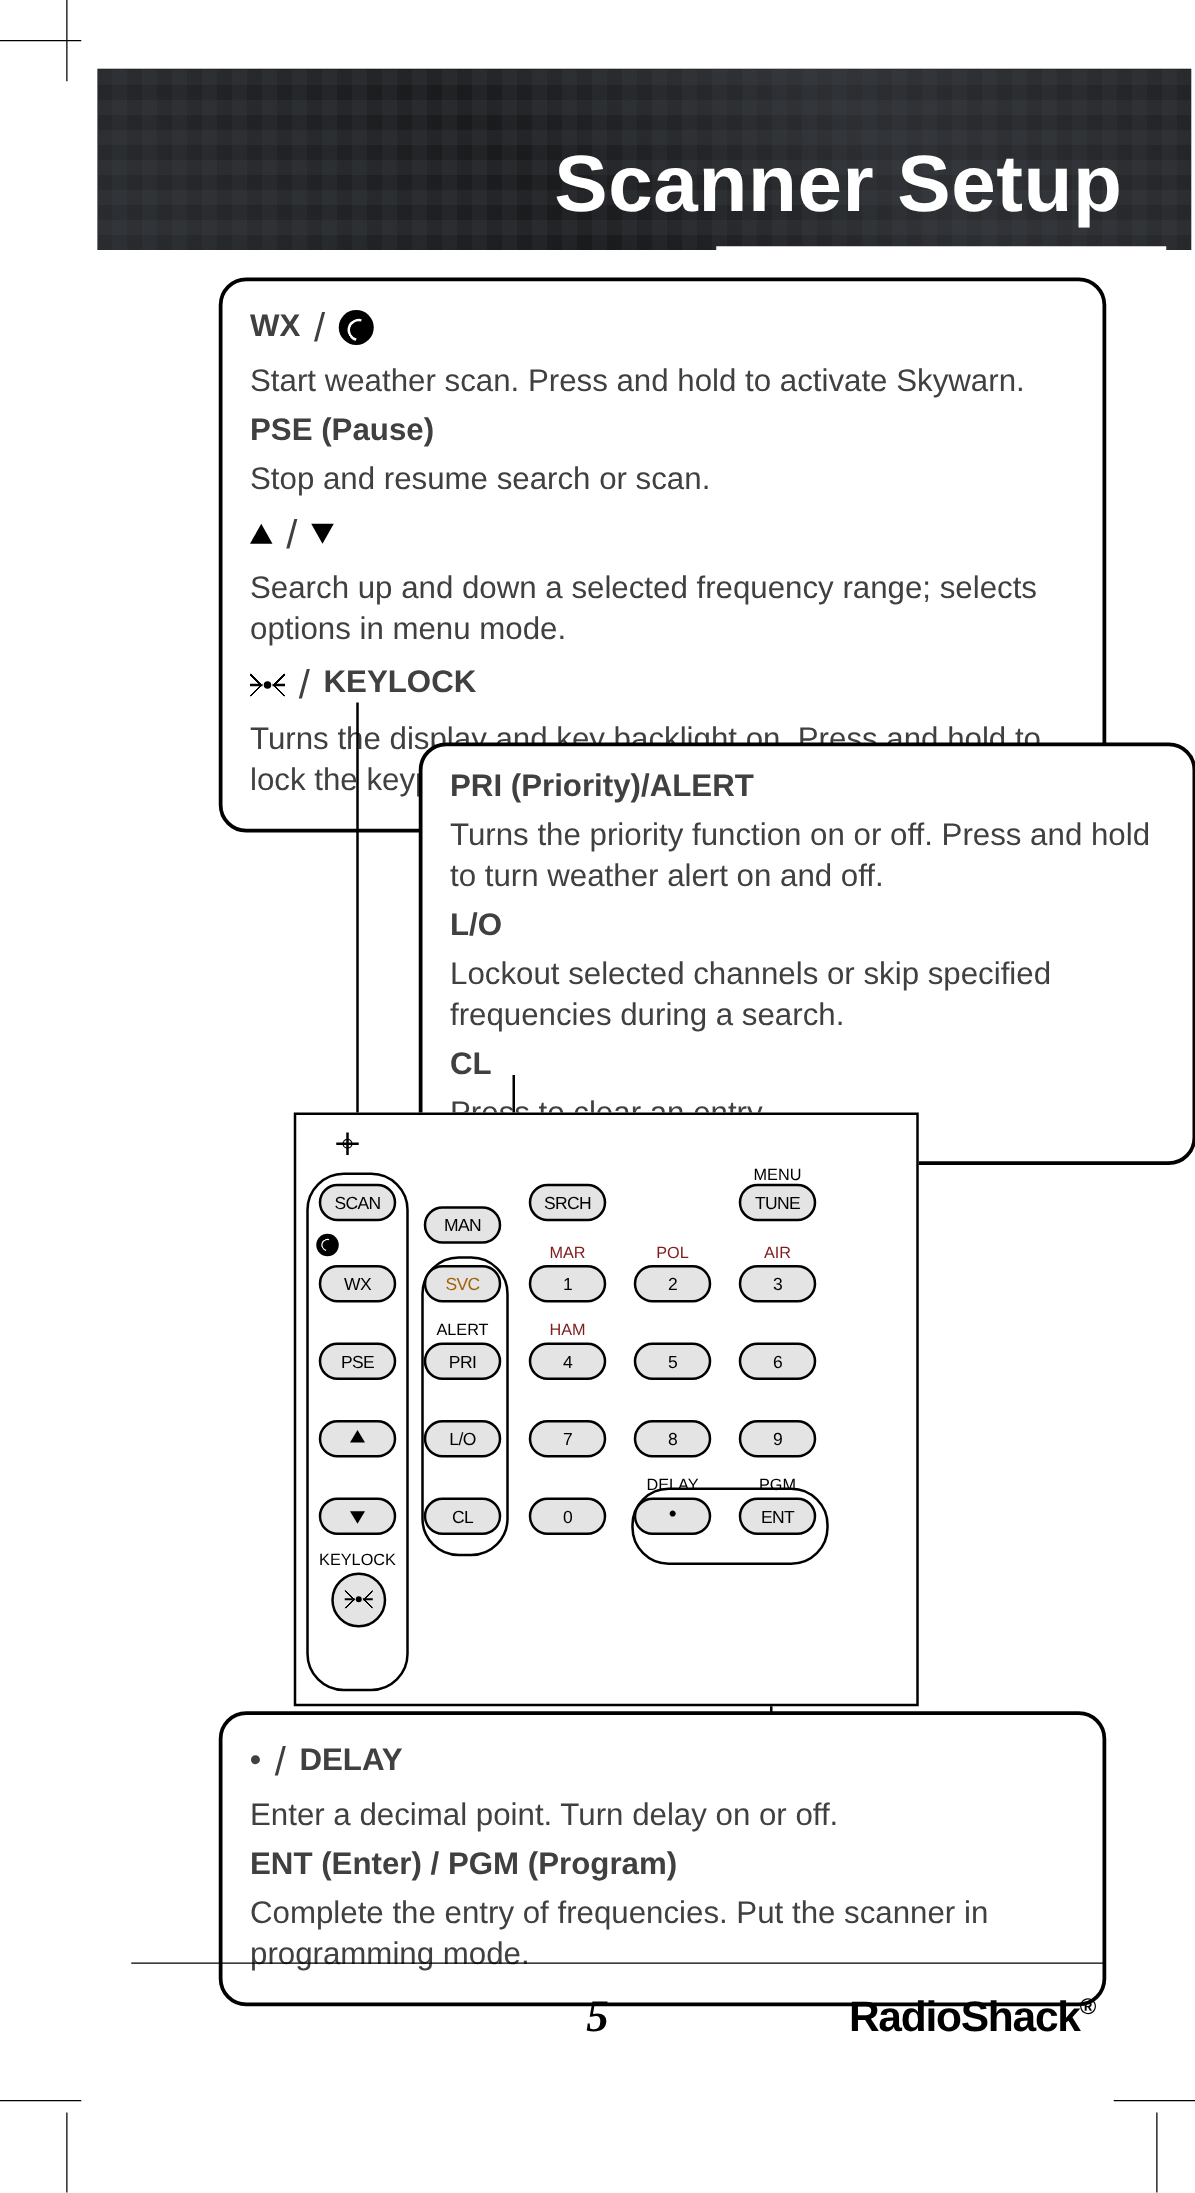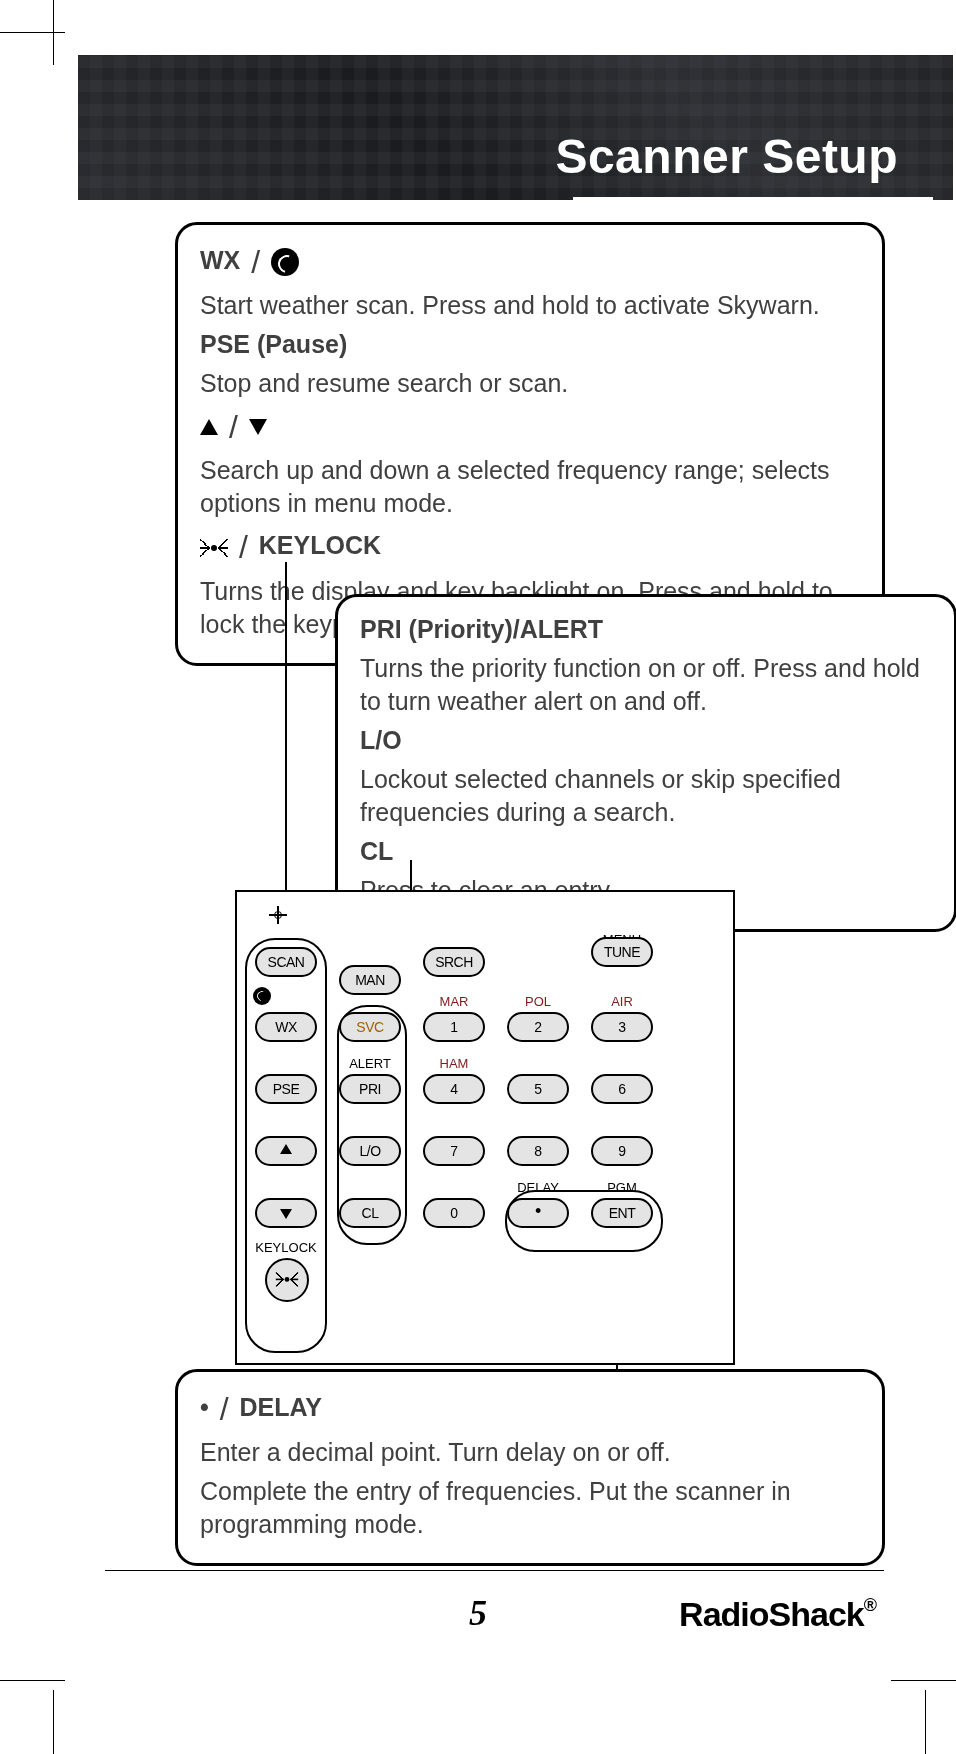--- a/index.html
+++ b/index.html
@@ -8,21 +8,21 @@
   .crop-mark { position: absolute; background: #000; }
   .cm-h { height: 1px; width: 65px; }
   .cm-v { width: 1px; height: 65px; }
   
   .header-band { position: absolute; top: 55px; left: 78px; right: 3px; height: 145px; background: #232427; overflow: hidden; }
   .header-band::before { content: ''; position: absolute; inset: 0; background:
     repeating-linear-gradient(0deg, transparent 0 12px, rgba(80,85,90,0.15) 12px 24px),
     repeating-linear-gradient(90deg, transparent 0 12px, rgba(60,65,70,0.2) 12px 24px),
     linear-gradient(45deg, #2a2c30 0%, #1a1b1d 40%, #2c2e32 70%, #222326 100%);
   }
-  .header-title { position: absolute; right: 55px; bottom: 16px; color: #fff; font-size: 48px; font-weight: 700; letter-spacing: 0.5px; }
+  .header-title { position: absolute; right: 55px; bottom: 16px; color: #fff; font-size: 64px; font-weight: 700; letter-spacing: 0.5px; }
   .header-band::after { content: ''; position: absolute; right: 20px; bottom: 0; width: 360px; height: 3px; background: #fff; }
   
   .callout { position: absolute; border: 3.5px solid #000; border-radius: 22px; padding: 16px 22px; background: #fff; font-size: 25px; line-height: 1.32; color: #404040; }
   .callout .hd { font-weight: 700; font-family: Arial, sans-serif; }
   .callout p { margin-bottom: 6px; }
   
   .box1 { top: 222px; left: 175px; width: 710px; }
   .box2 { top: 594px; left: 335px; width: 622px; }
   .box3 { top: 1369px; left: 175px; width: 710px; }
   
@@ -119,21 +119,21 @@
     </div>
 
   <div class="cluster cluster1"></div>
   <div class="cluster cluster2"></div>
   <div class="cluster cluster3"></div>
 
   <div class="lbl-above" style="top:40px; left:354px;">MENU</div>
   <div class="btn" style="top:55px; left:18px;">SCAN</div>
   <div class="btn" style="top:73px; left:102px;">MAN</div>
   <div class="btn" style="top:55px; left:186px;">SRCH</div>
-  <div class="btn" style="top:45px; left:354px;">TUNE</div>
+  <div class="btn" style="top:55px; left:354px;">TUNE</div>
 
   <div class="sky-small" style="top:95px; left:16px;"></div>
 
   <div class="btn" style="top:120px; left:18px;">WX</div>
   <div class="btn" style="top:120px; left:102px; color:#a16207;">SVC</div>
   <div class="lbl-above red" style="top:102px; left:186px;">MAR</div>
   <div class="btn" style="top:120px; left:186px;">1</div>
   <div class="lbl-above red" style="top:102px; left:270px;">POL</div>
   <div class="btn" style="top:120px; left:270px;">2</div>
   <div class="lbl-above red" style="top:102px; left:354px;">AIR</div>
@@ -161,18 +161,19 @@
   <div class="lbl-above" style="top:288px; left:354px;">PGM</div>
   <div class="btn" style="top:306px; left:354px;">ENT</div>
 
   <div class="lbl-below" style="top:348px; left:18px;">KEYLOCK</div>
   <div class="btn round" style="top:366px; left:28px;"><span class="light-icon" style="transform:scale(0.8) translateY(-2px);"></span></div>
 </div>
 
 <div class="callout box3">
   <p class="hd"><span>•</span> <span class="sep">/</span> <span>DELAY</span></p>
   <p>Enter a decimal point. Turn delay on or off.</p>
+  <p class="hd">ENT (Enter) / PGM (Program)</p>
   <p>Complete the entry of frequencies. Put the scanner in programming mode.</p>
 </div>
 
 <div class="footer-line"></div>
 <div class="page-num">5</div>
 <div class="brand"><span>RadioShack</span><span class="r">®</span></div>
 
 </body></html>

